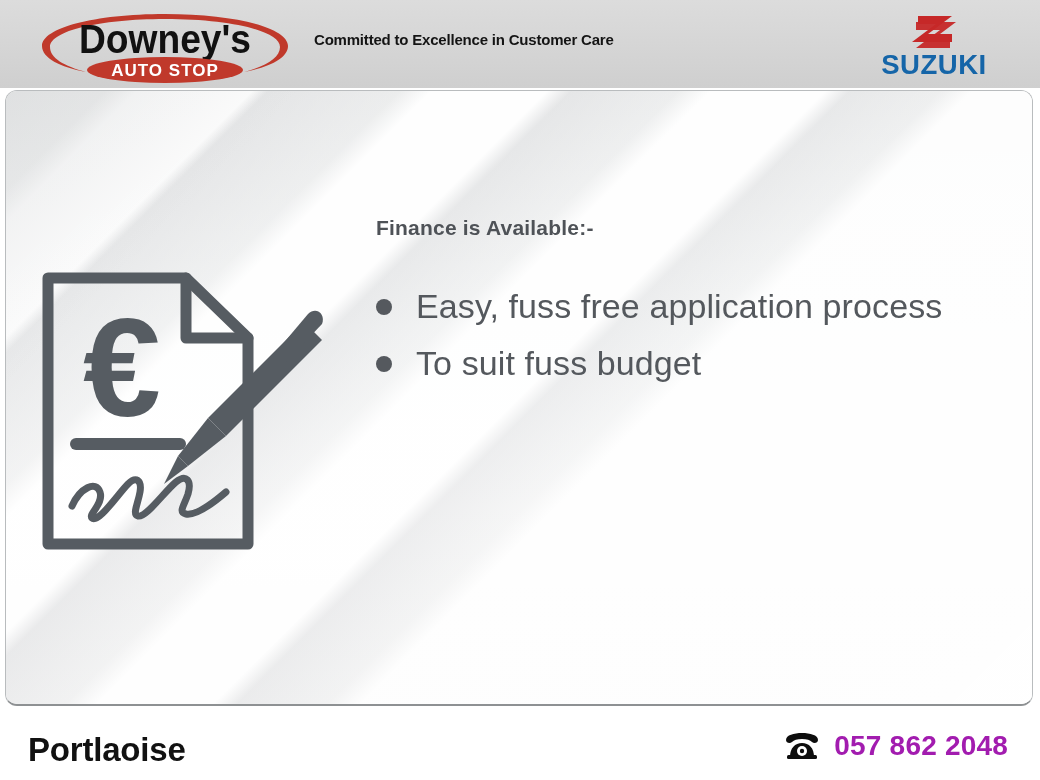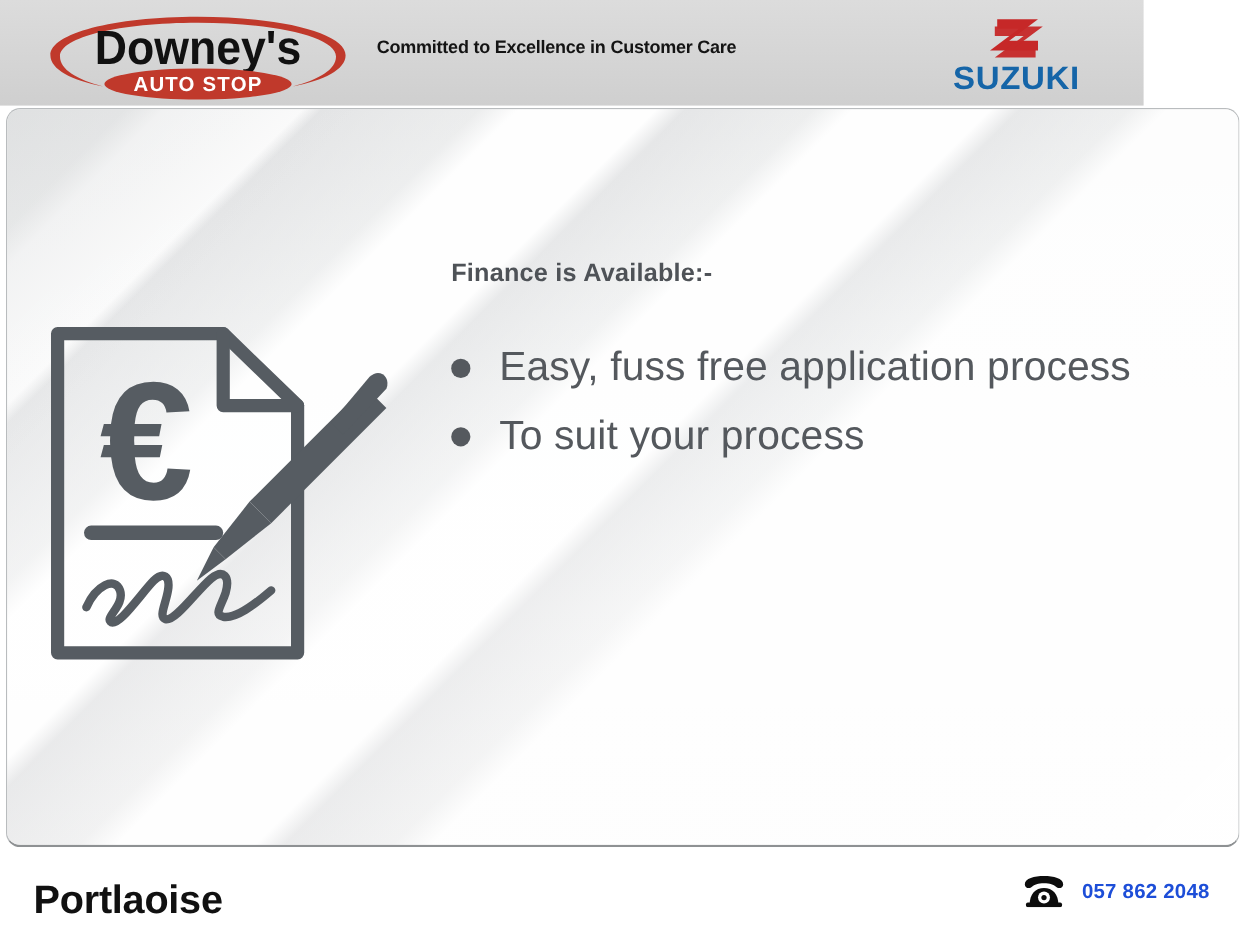--- a/index.html
+++ b/index.html
@@ -12,21 +12,21 @@
     height: 780px;
     font-family: "Liberation Sans", sans-serif;
     overflow: hidden;
     position: relative;
   }
 
   
   .header {
     position: absolute;
     left: 0; top: 0;
-    width: 953px; height: 88px;
+    width: 1040px; height: 88px;
     background: linear-gradient(180deg,#dcdcdc 0%, #d5d5d5 55%, #cfcfcf 100%);
     box-sizing: border-box;
   }
 
   
   .logo {
     position: absolute;
     left: 34px; top: 6px;
     width: 262px; height: 78px;
   }
@@ -166,23 +166,23 @@
     display: flex;
     align-items: center;
   }
   .phone-icon {
     width: 38px; height: 26px;
     margin-right: 13px;
     flex: 0 0 auto;
   }
   .phone-icon svg { display:block; }
   .phone-number {
-    font-size: 17px;
-    font-weight: bold;
-    color: #1d4ed8;
+    font-size: 28px;
+    font-weight: bold;
+    color: #a21caf;
     letter-spacing: 0.2px;
     white-space: nowrap;
     font-family: "Liberation Sans", sans-serif;
   }
 </style>
 </head>
 <body>
 
 <div class="header">
 
@@ -249,21 +249,21 @@
   <div class="content">
     <h1 class="heading">Finance is Available:-</h1>
 
     <ul class="bullet-list">
       <li class="bullet-item">
         <span class="bullet-dot"></span>
         <span class="bullet-text">Easy, fuss free application process</span>
       </li>
       <li class="bullet-item">
         <span class="bullet-dot"></span>
-        <span class="bullet-text">To suit your process</span>
+        <span class="bullet-text">To suit fuss budget</span>
       </li>
     </ul>
   </div>
 </div>
 
 <div class="footer">
   <div class="location">Portlaoise</div>
 
   <div class="phone-wrap">
     <span class="phone-icon">

